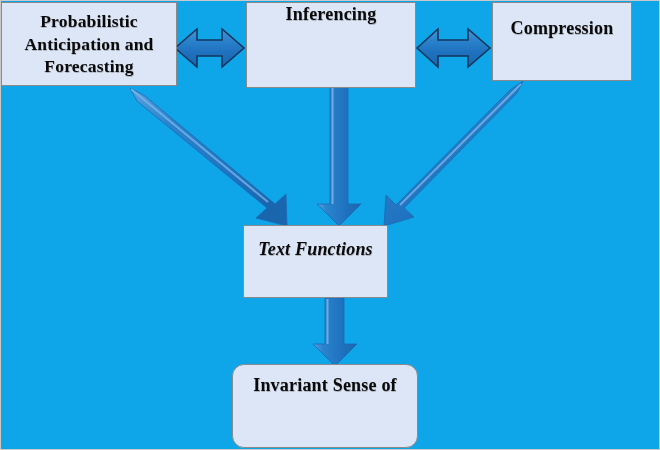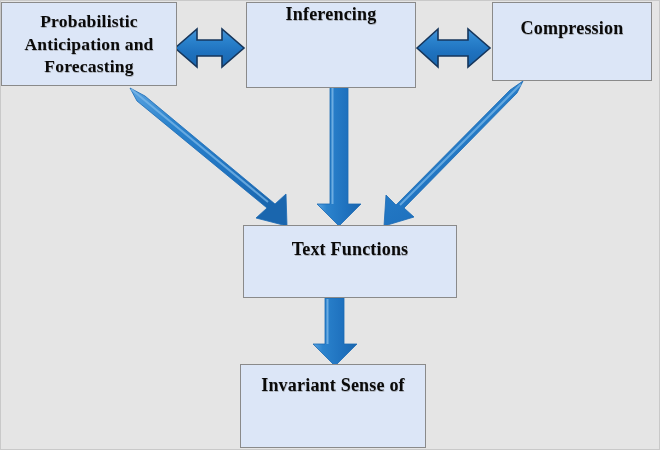--- a/index.html
+++ b/index.html
@@ -5,21 +5,21 @@
 <style>
   html, body {
     margin: 0;
     padding: 0;
     background: #ffffff;
   }
   #canvas {
     position: relative;
     width: 660px;
     height: 450px;
-    background: #e5e5e5;
+    background: #0ea5e9;
     overflow: hidden;
     font-family: "Liberation Serif", "DejaVu Serif", serif;
   }
   .node {
     position: absolute;
     box-sizing: border-box;
     background: #dce6f7;
     border: 1px solid #8a8a8a;
     display: flex;
     align-items: center;
@@ -32,23 +32,23 @@
     color: #0a0a0a;
     line-height: 1.28;
     letter-spacing: 0.2px;
     padding: 0 6px;
     text-shadow: 0.5px 0.5px 0 rgba(120,120,120,0.45);
   }
 
   
   #node-forecasting { left: 1px;   top: 2px;   width: 176px; height: 84px; }
   #node-inferencing { left: 246px; top: 2px;   width: 170px; height: 86px; }
-  #node-compression { left: 492px; top: 2px;   width: 160px; height: 79px; text-align: center; }
-  #node-textfn      { left: 243px; top: 225px; width: 214px; height: 73px; }
-  #node-invariant   { left: 240px; top: 364px; width: 186px; height: 84px; }
+  #node-compression { left: 492px; top: 2px;   width: 140px; height: 79px; text-align: center; }
+  #node-textfn      { left: 243px; top: 225px; width: 145px; height: 73px; font-style: italic; }
+  #node-invariant   { left: 232px; top: 364px; width: 186px; height: 84px; border-radius: 12px; }
 
   #node-forecasting .node-label { font-size: 17.5px; }
   #node-inferencing .node-label { font-size: 18px; }
   #node-compression .node-label { font-size: 18px; }
   #node-textfn .node-label      { font-size: 18px; }
   #node-invariant .node-label   { font-size: 18px; }
 
   
   #node-inferencing { align-items: flex-start; }
   #node-compression { align-items: flex-start; padding-top: 14px; }

